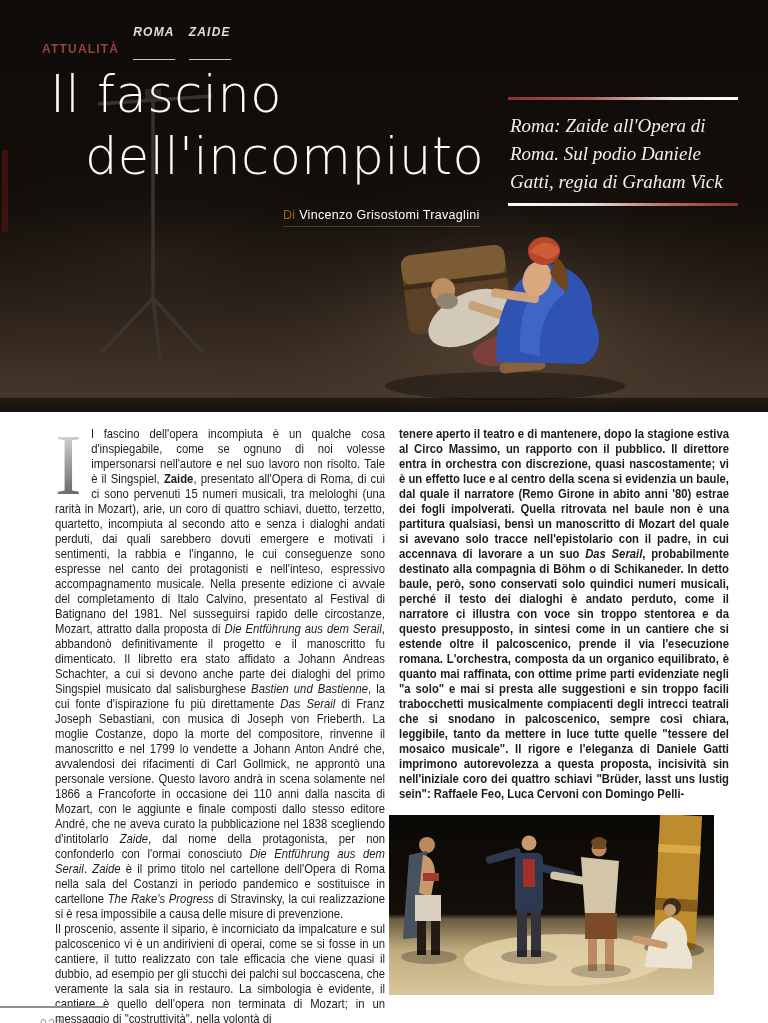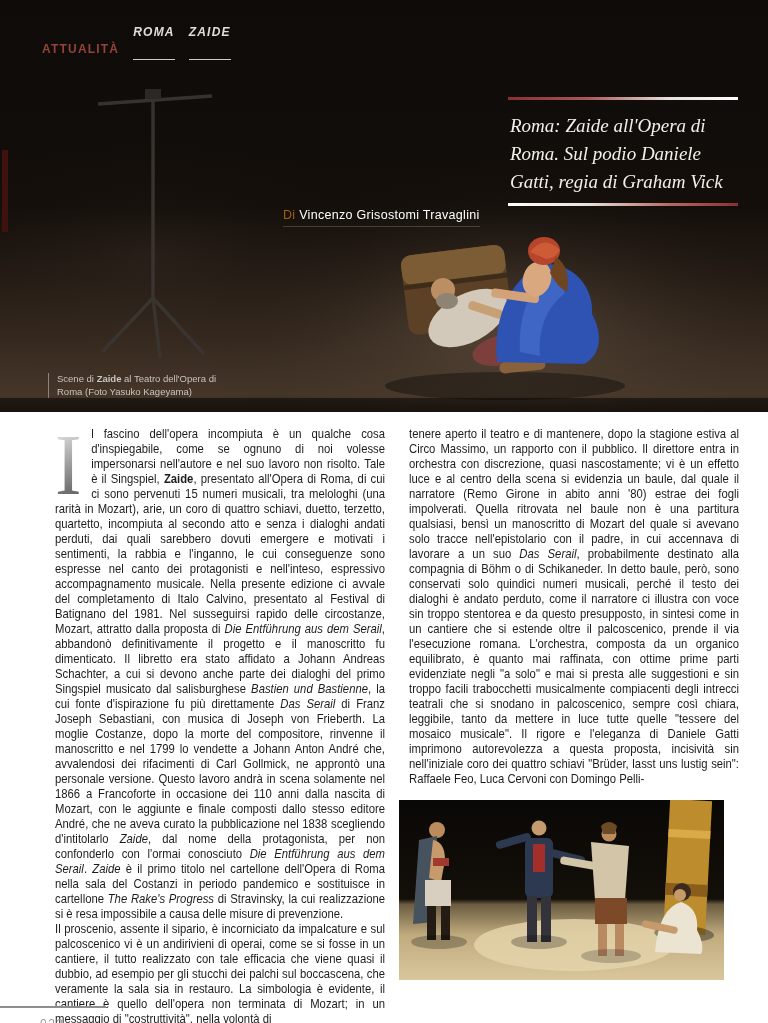--- a/index.html
+++ b/index.html
@@ -36,21 +36,21 @@
   .byline .author{color:#ffffff;}
 
   
   .caption{position:absolute;left:48px;top:373px;display:flex;}
   .caption-bar{width:1px;background:#8a8580;margin-right:8px;}
   .caption-text{width:178px;font-size:9.5px;line-height:12.5px;color:#c9c4bf;}
 
   
   .col{position:absolute;top:427px;width:332px;}
   .col-left{left:55px;}
-  .col-right{left:409px;}
+  .col-right{left:399px;font-weight:bold;}
   .body-p{margin:0;width:356px;transform:scaleX(0.927);transform-origin:0 0;
           font-size:12.2px;line-height:15px;text-align:justify;color:#1c1c1c;}
   .dropcap{float:left;font-family:"Liberation Serif","DejaVu Serif",serif;
            font-size:86px;line-height:70px;height:72px;width:30px;margin:3px 9px 0 0;
            color:#8f8f8f;background:linear-gradient(160deg,#d9d9d9 8%,#9a9a9a 50%,#5c5c5c 95%);
            -webkit-background-clip:text;background-clip:text;-webkit-text-fill-color:transparent;}
   .photo2{position:relative;margin:13px 0 0 -10px;width:325px;height:180px;background:#0a0806;}
   .photo2 svg{position:absolute;left:0;top:0;display:block;}
 
   
@@ -120,35 +120,35 @@
       </g>
       <rect x="0" y="398" width="768" height="14" fill="rgba(10,6,4,0.55)"></rect>
     </svg>
 
     <div class="nav">
       <span class="nav-section">ATTUALITÀ</span>
       <span class="nav-item">ROMA</span>
       <span class="nav-item">ZAIDE</span>
     </div>
 
+    <h1 class="title" style="margin:0;">
+      <span class="line1">Il fascino</span>
+      <span class="line2">dell'incompiuto</span>
+    </h1>
 
     <div class="standfirst">
       <div class="rule-top"></div>
       <div class="standfirst-text">Roma: Zaide all'Opera di Roma. Sul podio Daniele Gatti, regia di Graham Vick</div>
       <div class="rule-bottom"></div>
     </div>
 
     <div class="byline">
       <span class="prefix">Di </span><span class="author">Vincenzo Grisostomi Travaglini</span>
     </div>
 
-    <div class="caption">
-      <div class="caption-bar"></div>
-      <div class="caption-text"><span>Scene di </span><span style="font-weight: bold;">Zaide</span><span> al Teatro dell'Opera di Roma (Foto Yasuko Kageyama)</span></div>
-    </div>
   </div>
 
   <div class="col col-left">
     <p class="body-p"><span class="dropcap">I</span><span>l fascino dell'opera incompiuta è un qualche cosa d'inspiegabile, come se ognuno di noi volesse impersonarsi nell'autore e nel suo lavoro non risolto. Tale è il Singspiel, </span><span style="font-weight: bold;">Zaide</span><span>, presentato all'Opera di Roma, di cui ci sono pervenuti 15 numeri musicali, tra melologhi (una rarità in Mozart), arie, un coro di quattro schiavi, duetto, terzetto, quartetto, incompiuta al secondo atto e senza i dialoghi andati perduti, dai quali sarebbero dovuti emergere e motivati i sentimenti, la rabbia e l'inganno, le cui conseguenze sono espresse nel canto dei protagonisti e nell'inteso, espressivo accompagnamento musicale. Nella presente edizione ci avvale del completamento di Italo Calvino, presentato al Festival di Batignano del 1981. Nel susseguirsi rapido delle circostanze, Mozart, attratto dalla proposta di </span><span style="font-style: italic;">Die Entführung aus dem Serail</span><span>, abbandonò definitivamente il progetto e il manoscritto fu dimenticato. Il libretto era stato affidato a Johann Andreas Schachter, a cui si devono anche parte dei dialoghi del primo Singspiel musicato dal salisburghese </span><span style="font-style: italic;">Bastien und Bastienne</span><span>, la cui fonte d'ispirazione fu più direttamente </span><span style="font-style: italic;">Das Serail</span><span> di Franz Joseph Sebastiani, con musica di Joseph von Frieberth. La moglie Costanze, dopo la morte del compositore, rinvenne il manoscritto e nel 1799 lo vendette a Johann Anton André che, avvalendosi dei rifacimenti di Carl Gollmick, ne approntò una personale versione. Questo lavoro andrà in scena solamente nel 1866 a Francoforte in occasione dei 110 anni dalla nascita di Mozart, con le aggiunte e finale composti dallo stesso editore André, che ne aveva curato la pubblicazione nel 1838 scegliendo d'intitolarlo </span><span style="font-style: italic;">Zaide</span><span>, dal nome della protagonista, per non confonderlo con l'ormai conosciuto </span><span style="font-style: italic;">Die Entführung aus dem Serail</span><span>. </span><span style="font-style: italic;">Zaide</span><span> è il primo titolo nel cartellone dell'Opera di Roma nella sala del Costanzi in periodo pandemico e sostituisce in cartellone </span><span style="font-style: italic;">The Rake's Progress</span><span> di Stravinsky, la cui realizzazione si è resa impossibile a causa delle misure di prevenzione.</span></p>
     <p class="body-p"><span>Il proscenio, assente il sipario, è incorniciato da impalcature e sul palcoscenico vi è un andirivieni di operai, come se si fosse in un cantiere, il tutto realizzato con tale efficacia che viene quasi il dubbio, ad esempio per gli stucchi dei palchi sul boccascena, che veramente la sala sia in restauro. La simbologia è evidente, il cantiere è quello dell'opera non terminata di Mozart; in un messaggio di "costruttività", nella volontà di</span></p>
   </div>
 
   <div class="col col-right">
     <p class="body-p"><span>tenere aperto il teatro e di mantenere, dopo la stagione estiva al Circo Massimo, un rapporto con il pubblico. Il direttore entra in orchestra con discrezione, quasi nascostamente; vi è un effetto luce e al centro della scena si evidenzia un baule, dal quale il narratore (Remo Girone in abito anni '80) estrae dei fogli impolverati. Quella ritrovata nel baule non è una partitura qualsiasi, bensì un manoscritto di Mozart del quale si avevano solo tracce nell'epistolario con il padre, in cui accennava di lavorare a un suo </span><span style="font-style: italic;">Das Serail</span><span>, probabilmente destinato alla compagnia di Böhm o di Schikaneder. In detto baule, però, sono conservati solo quindici numeri musicali, perché il testo dei dialoghi è andato perduto, come il narratore ci illustra con voce sin troppo stentorea e da questo presupposto, in sintesi come in un cantiere che si estende oltre il palcoscenico, prende il via l'esecuzione romana. L'orchestra, composta da un organico equilibrato, è quanto mai raffinata, con ottime prime parti evidenziate negli "a solo" e mai si presta alle suggestioni e sin troppo facili trabocchetti musicalmente compiacenti degli intrecci teatrali che si snodano in palcoscenico, sempre così chiara, leggibile, tanto da mettere in luce tutte quelle "tessere del mosaico musicale". Il rigore e l'eleganza di Daniele Gatti imprimono autorevolezza a questa proposta, incisività sin nell'iniziale coro dei quattro schiavi "Brüder, lasst uns lustig sein": Raffaele Feo, Luca Cervoni con Domingo Pelli-</span></p>
 

